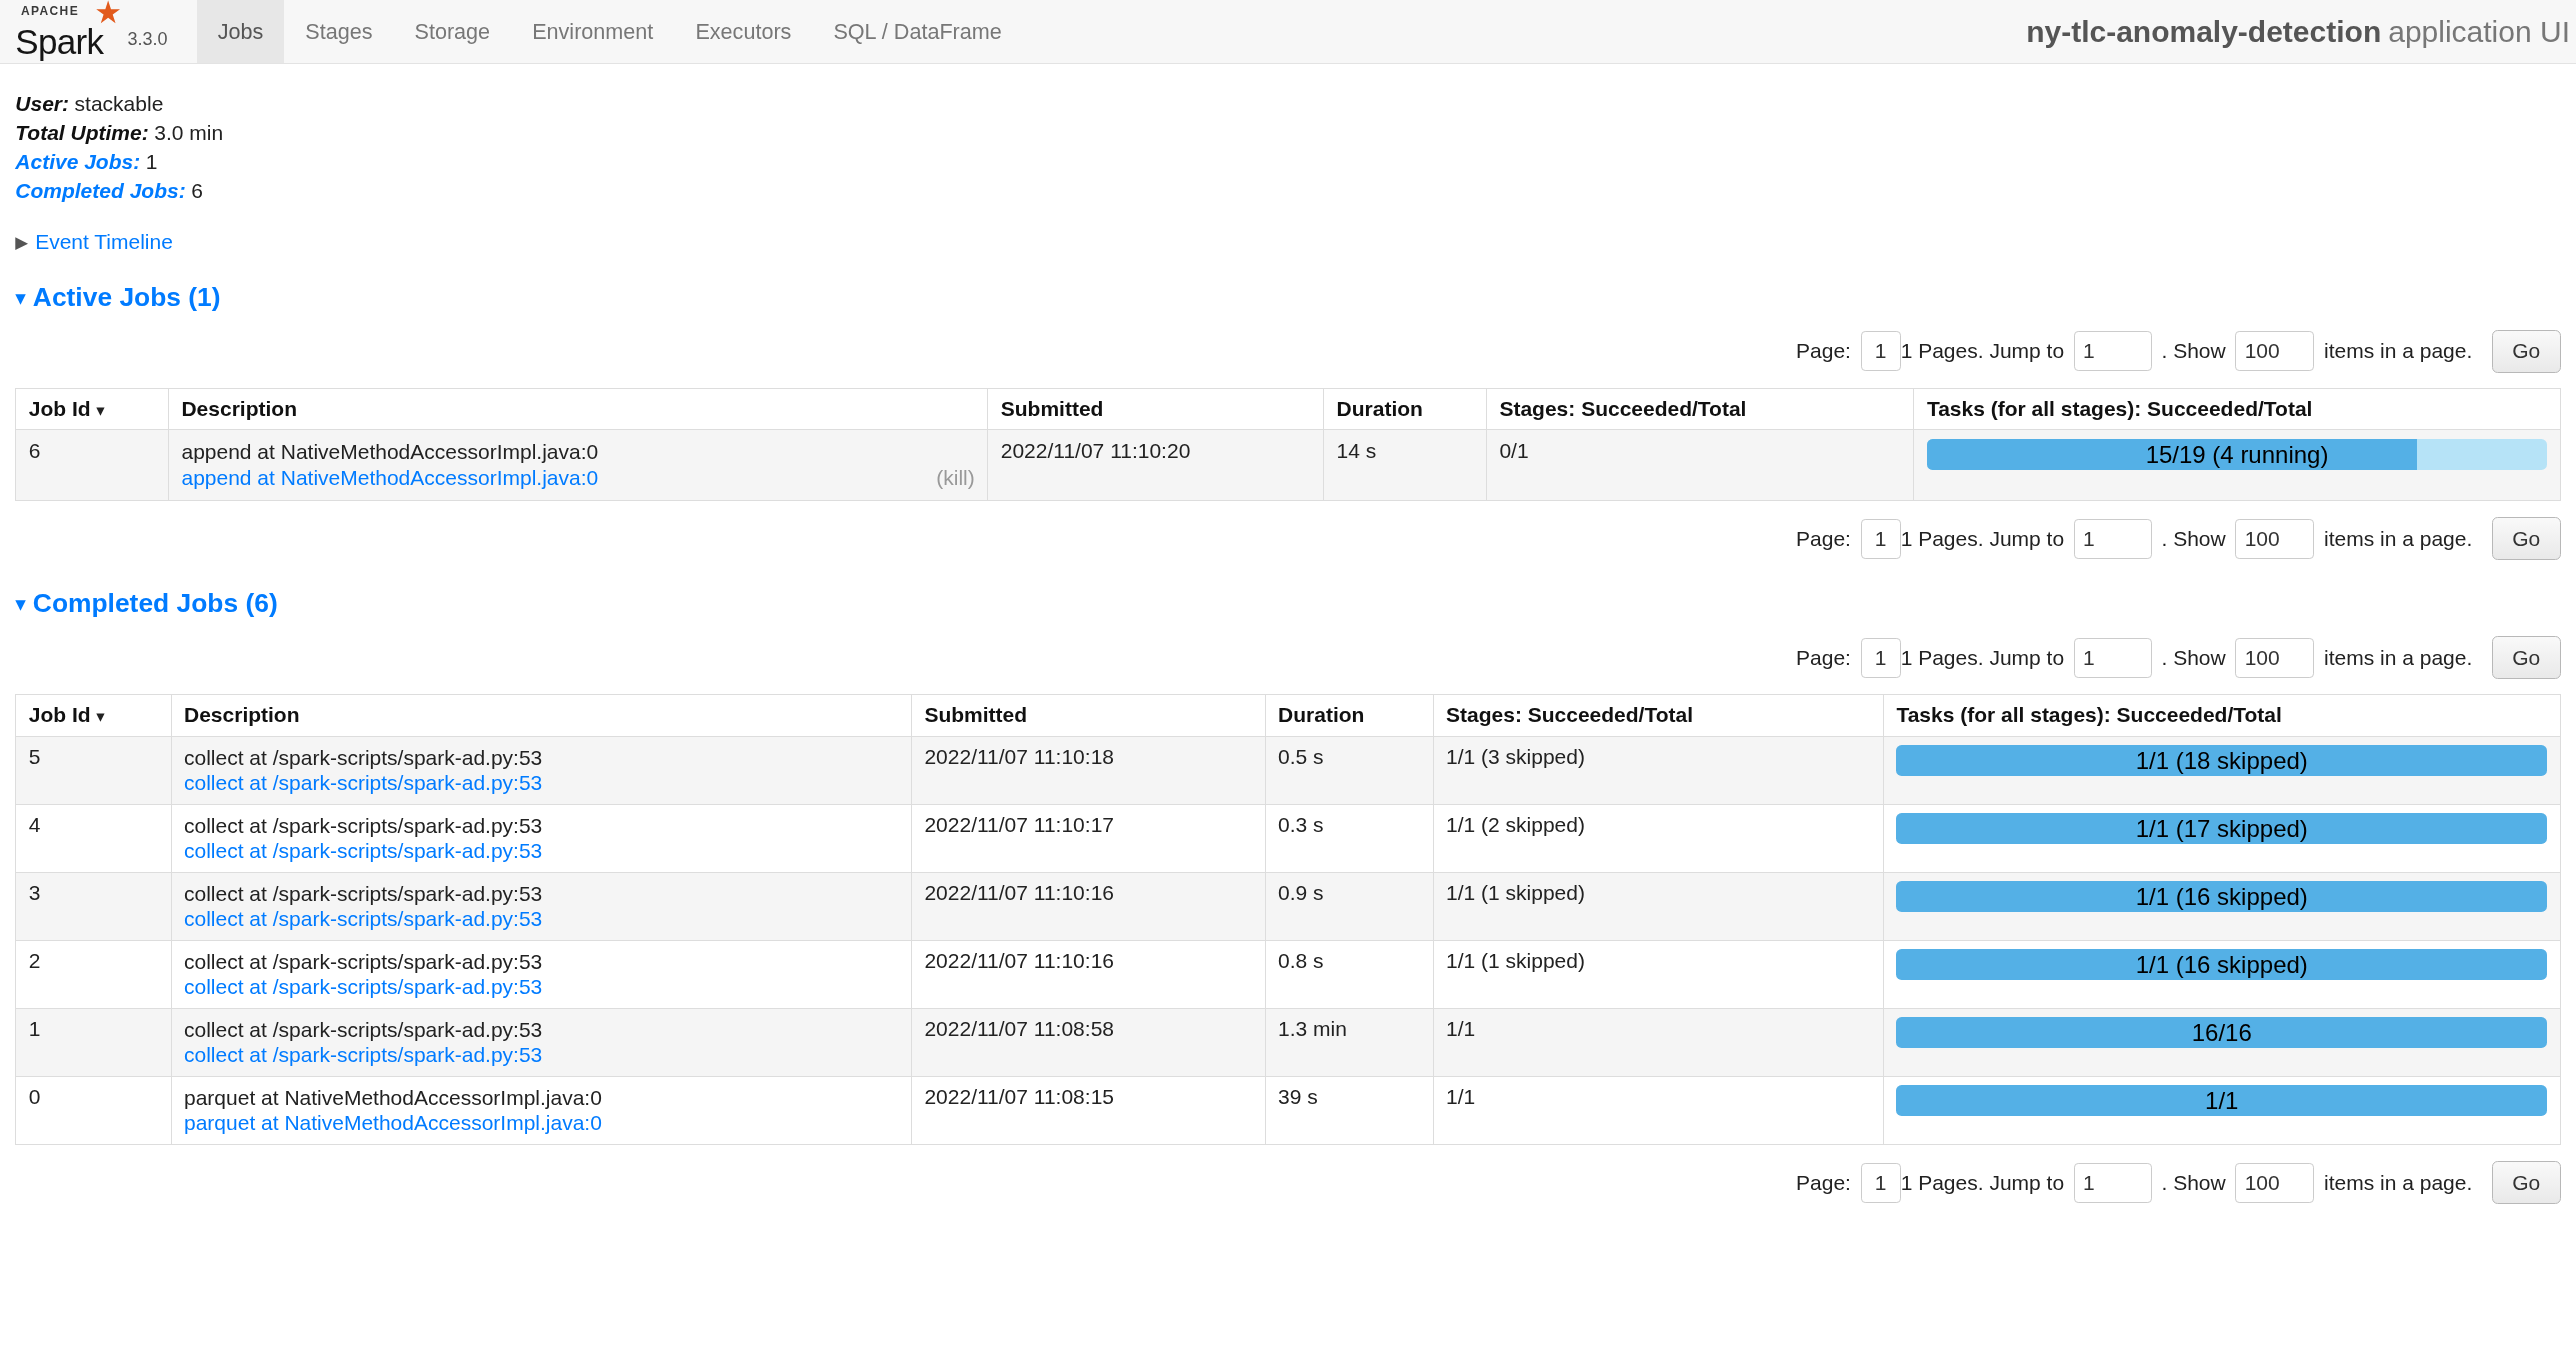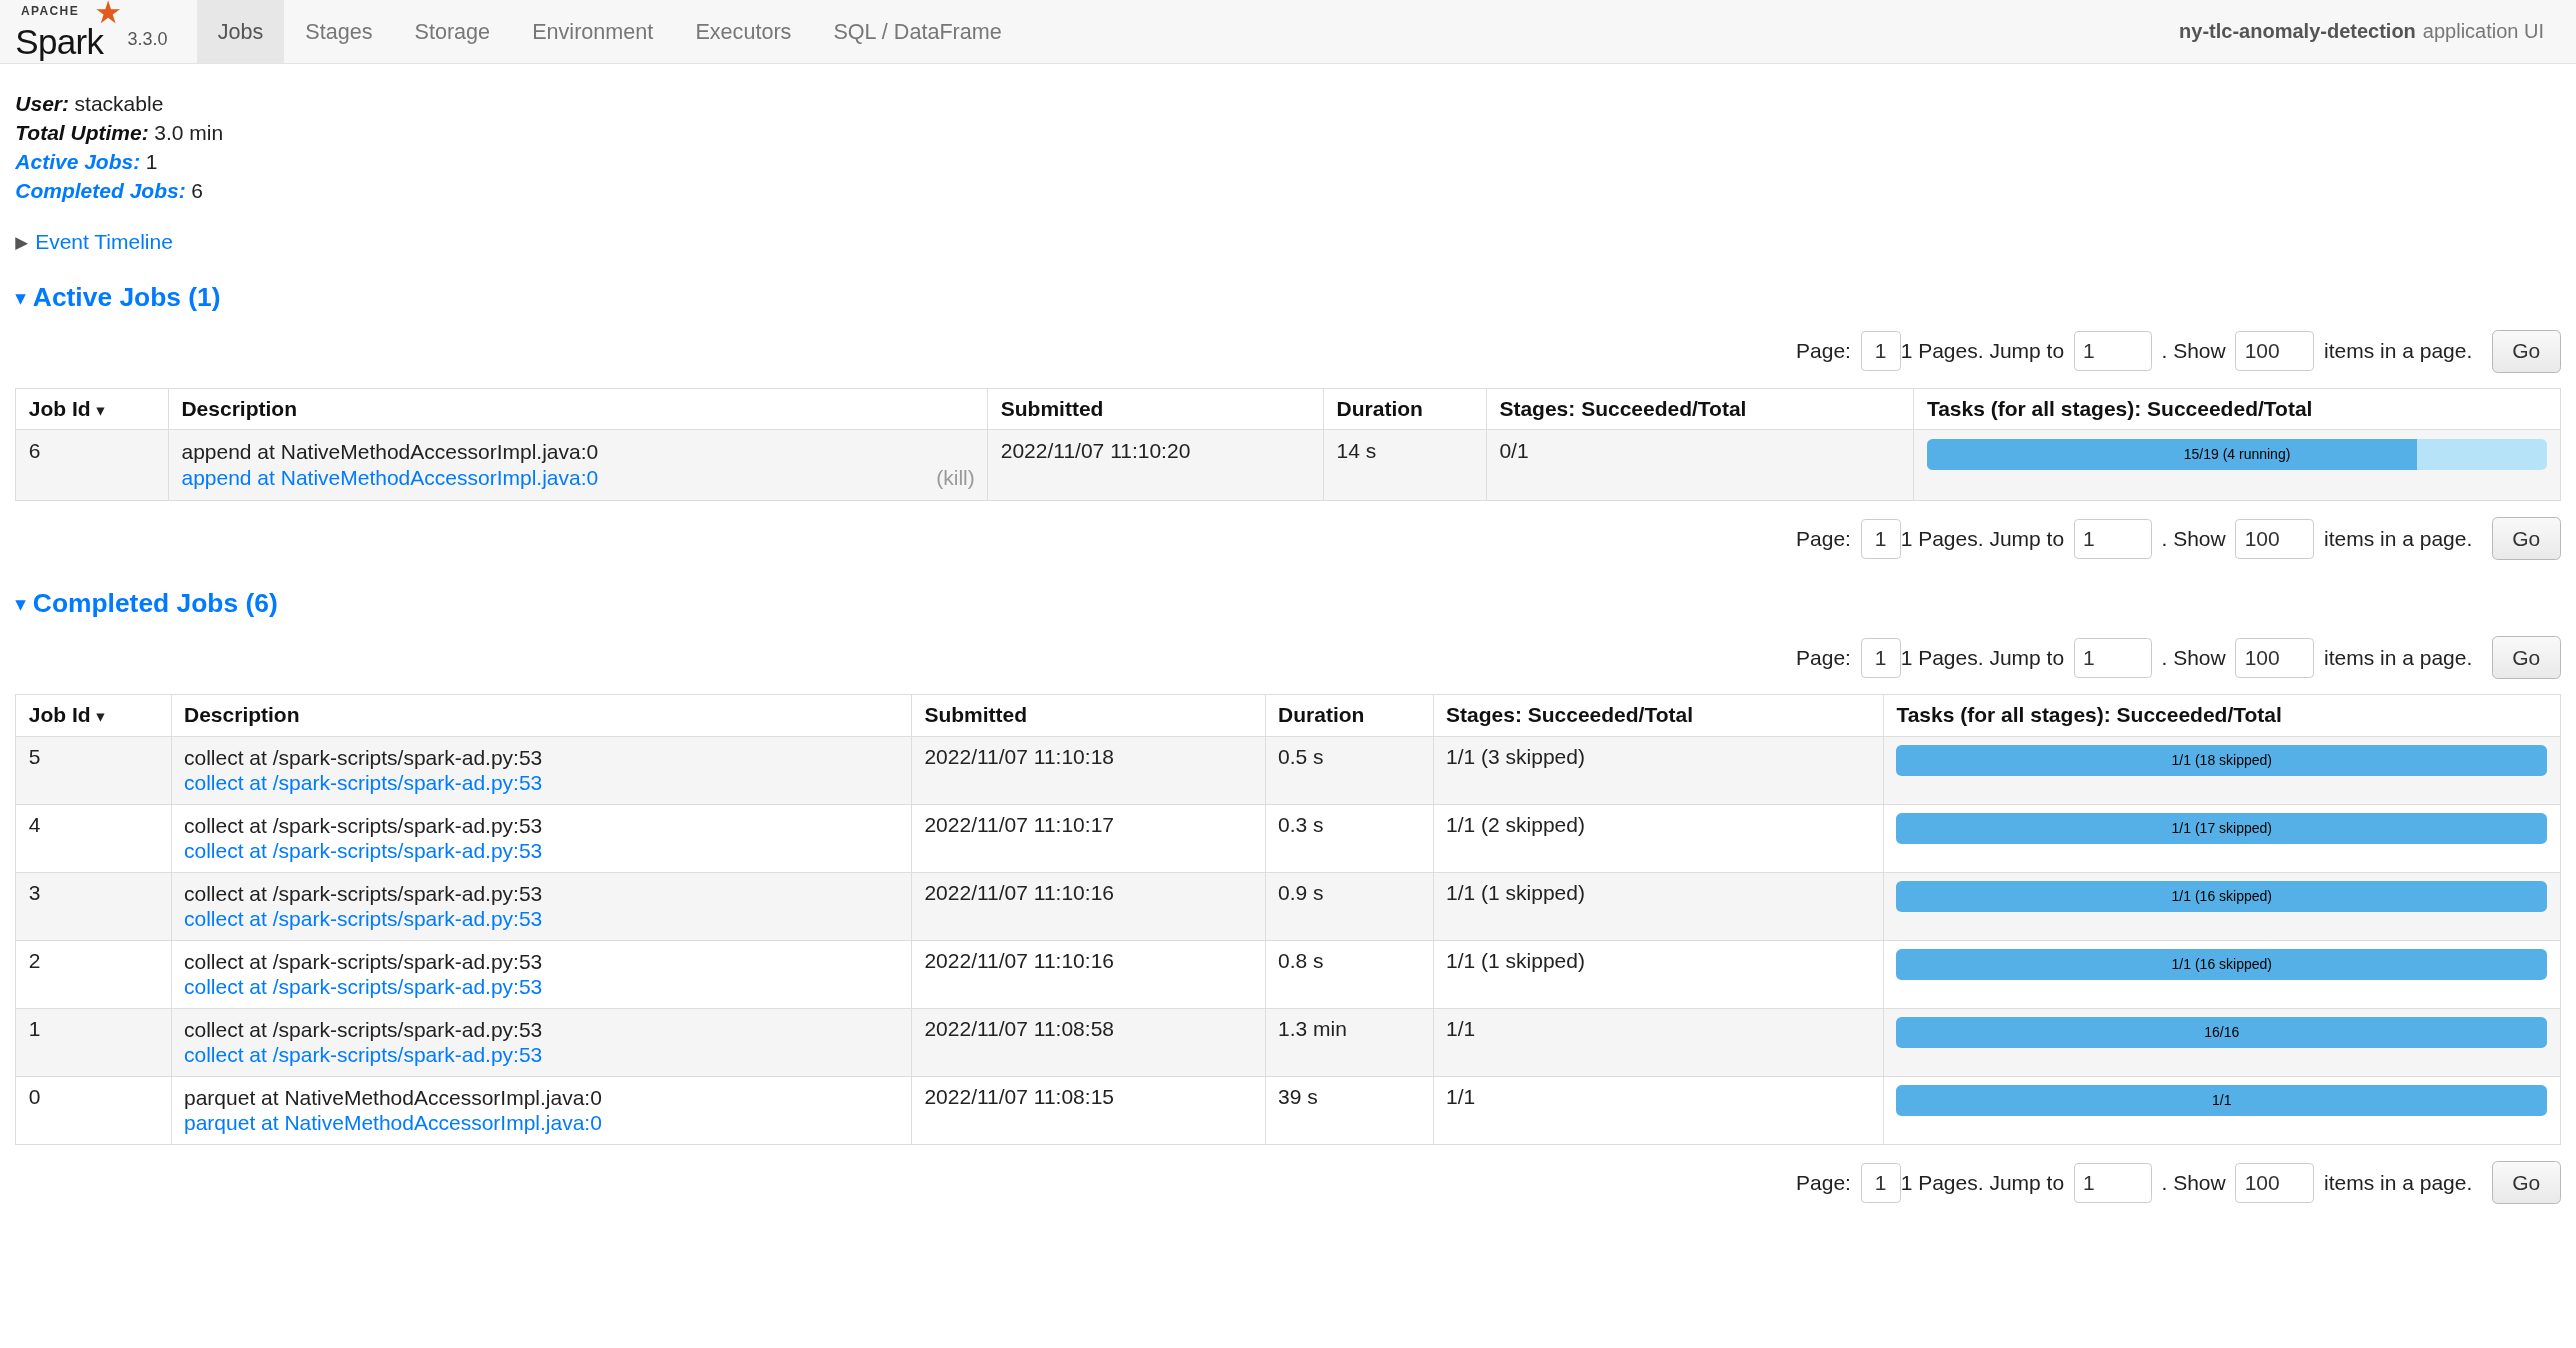--- a/index.html
+++ b/index.html
@@ -40,21 +40,21 @@
   }
   .logo-version { margin: 0 0 7px 8.3px; font-size: 18px; color: #555; }
   .nav-items { display: flex; list-style: none; margin-left: 29px; }
   .nav-items li {
     display: flex; align-items: center;
     padding: 0 21px; font-size: 21.6px; color: #777; cursor: pointer; white-space: nowrap;
   }
   .nav-items li.active { background: var(--navbar_active_bg, #e7e7e7); color: #555; }
   .navbar-app {
     margin-left: auto; display: flex; align-items: center;
-    padding-right: 32px; font-size: 20px; color: #777; white-space: nowrap; justify-content: space-between;
+    padding-right: 6px; font-size: 30px; color: #777; white-space: nowrap; justify-content: space-between;
   }
   .navbar-app b { color: #555; margin-right: 7px; }
 
   
   .content { padding: 0 15.3px 28px 15.3px; }
   .page-title { margin-top: 26.4px; font-size: 36px; font-weight: bold; color: #1c1c1c; }
   .help-link { font-size: 24px; font-weight: bold; vertical-align: 11px; margin-left: 4.2px; }
 
   .summary { margin-top: 25px; }
   .summary-row { line-height: 29px; font-size: 21px; color: #222; }
@@ -106,21 +106,21 @@
   .kill-link { color: #999; margin-left: 14px; white-space: nowrap; }
 
   .col-tasks { padding: 8.3px 8.3px; }
   .progress {
     position: relative; height: 31px; border-radius: 5.6px;
     background: var(--progress_bg, #b6e3f7); overflow: hidden;
   }
   .progress-fill { height: 100%; background: var(--progress_fill, #54b0e6); }
   .progress-label {
     position: absolute; left: 0; top: 0; right: 0; bottom: 0;
-    text-align: center; line-height: 31px; font-size: 14px; color: #000;
+    text-align: center; line-height: 31px; font-size: 24px; color: #000;
   }
 </style>
 </head>
 <body>
 
 <nav class="navbar">
   <div class="logo-wrap">
     <div class="logo">
       <span class="logo-apache">APACHE</span>
       <span class="logo-star">★</span>

